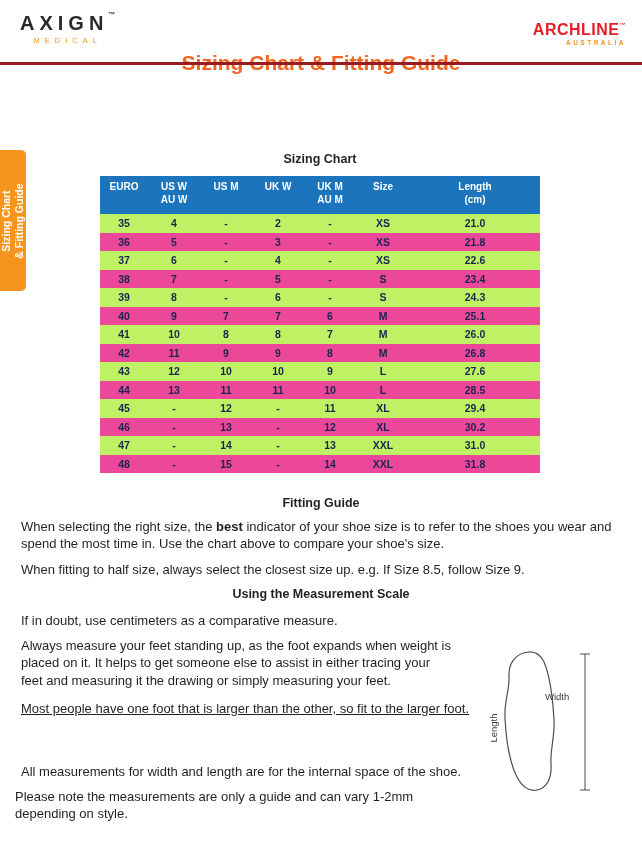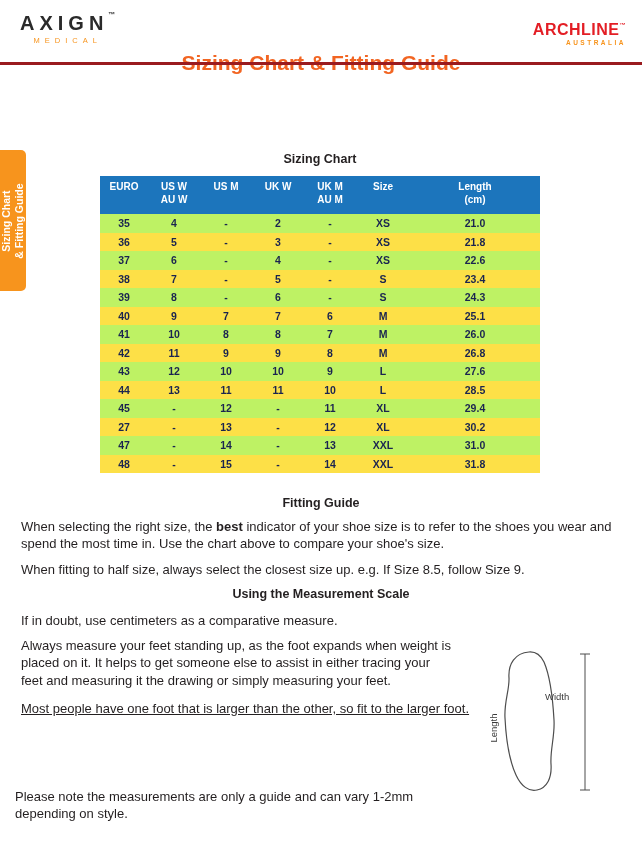--- a/index.html
+++ b/index.html
@@ -43,21 +43,21 @@
 
   
   .size-table-wrap { position:absolute; top:176px; left:100px; }
   .size-table { border-collapse:collapse; width:440px; table-layout:fixed; }
   .size-table th { background:#1C75BC; color:#ffffff; font-size:10px; font-weight:bold;
                    vertical-align:top; padding-top:5px; height:38px; text-align:center; }
   .size-table th .l2 { margin-top:2px; min-height:0; }
   .size-table td { font-size:10.5px; font-weight:bold; color:#1A2450;
                    text-align:center; height:18.5px; padding:0; }
   .size-table tr.row-even { background:#bef264; }
-  .size-table tr.row-odd  { background:#fde047; }
+  .size-table tr.row-odd  { background:#ec4899; }
 
   
   .para { position:absolute; font-size:13px; line-height:1.33; color:#231F20; }
   #fg-p1 { top:518px; left:21px; width:596px; }
   #fg-p2 { top:561px; left:21px; width:604px; }
   #ms-p1 { top:612px; left:21px; width:604px; }
   #ms-p2 { top:637px; left:21px; width:432px; }
   #ms-p3 { top:700px; left:21px; width:460px;text-decoration:underline; }
   #ms-p4 { top:763px; left:21px; width:604px; }
   #ms-p5 { top:788px; left:15px; width:405px; }
@@ -233,21 +233,21 @@
           <tr class="row-even">
             <td>45</td>
             <td>-</td>
             <td>12</td>
             <td>-</td>
             <td>11</td>
             <td>XL</td>
             <td>29.4</td>
           </tr>
           <tr class="row-odd">
-            <td>27</td>
+            <td>46</td>
             <td>-</td>
             <td>13</td>
             <td>-</td>
             <td>12</td>
             <td>XL</td>
             <td>30.2</td>
           </tr>
           <tr class="row-even">
             <td>47</td>
             <td>-</td>
@@ -274,20 +274,21 @@
 
   <p class="para" id="fg-p1"><span>When selecting the right size, the </span><b>best</b><span> indicator of your shoe size is to refer to the shoes you wear and spend the most time in. Use the chart above to compare your shoe's size.</span></p>
 
   <p class="para" id="fg-p2">When fitting to half size, always select the closest size up. e.g. If Size 8.5, follow Size 9.</p>
 
   <div class="section-heading" id="measure-heading">Using the Measurement Scale</div>
 
   <p class="para" id="ms-p1">If in doubt, use centimeters as a comparative measure.</p>
   <p class="para" id="ms-p2">Always measure your feet standing up, as the foot expands when weight is placed on it. It helps to get someone else to assist in either tracing your feet and measuring it the drawing or simply measuring your feet.</p>
   <p class="para" id="ms-p3">Most people have one foot that is larger than the other, so fit to the larger foot.</p>
+  <p class="para" id="ms-p4">All measurements for width and length are for the internal space of the shoe.</p>
   <p class="para" id="ms-p5">Please note the measurements are only a guide and can vary 1-2mm depending on style.</p>
 
   <div class="foot-diagram">
     <svg width="106" height="148" viewBox="0 0 106 148">
       <path d="M40,4 C26,5 19,16 20,30 C20.5,42 15,54 16,70 C17,90 20,112 27,127 C32,138 40,144 48,142 C58,140 63,130 62,116 C61,102 66,88 65,72 C64,54 61,28 55,14 C51,6 46,3.5 40,4 Z" fill="none" stroke="#4D4D4D" stroke-width="1.2"></path>
       <line x1="96" y1="6" x2="96" y2="142" stroke="#4D4D4D" stroke-width="1"></line>
       <line x1="91" y1="6" x2="101" y2="6" stroke="#4D4D4D" stroke-width="1"></line>
       <line x1="91" y1="142" x2="101" y2="142" stroke="#4D4D4D" stroke-width="1"></line>
       <text x="56" y="52">Width</text>
       <text x="8" y="80" text-anchor="middle" transform="rotate(-90 8 80)">Length</text>

